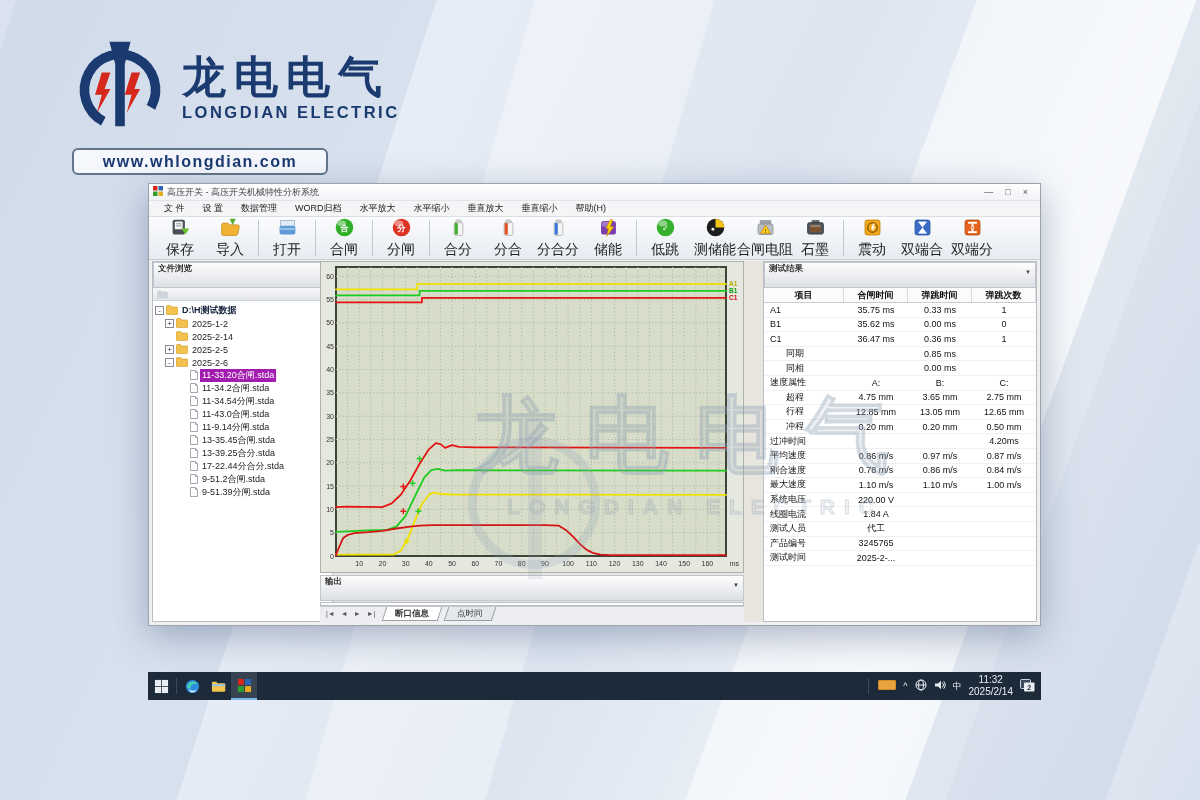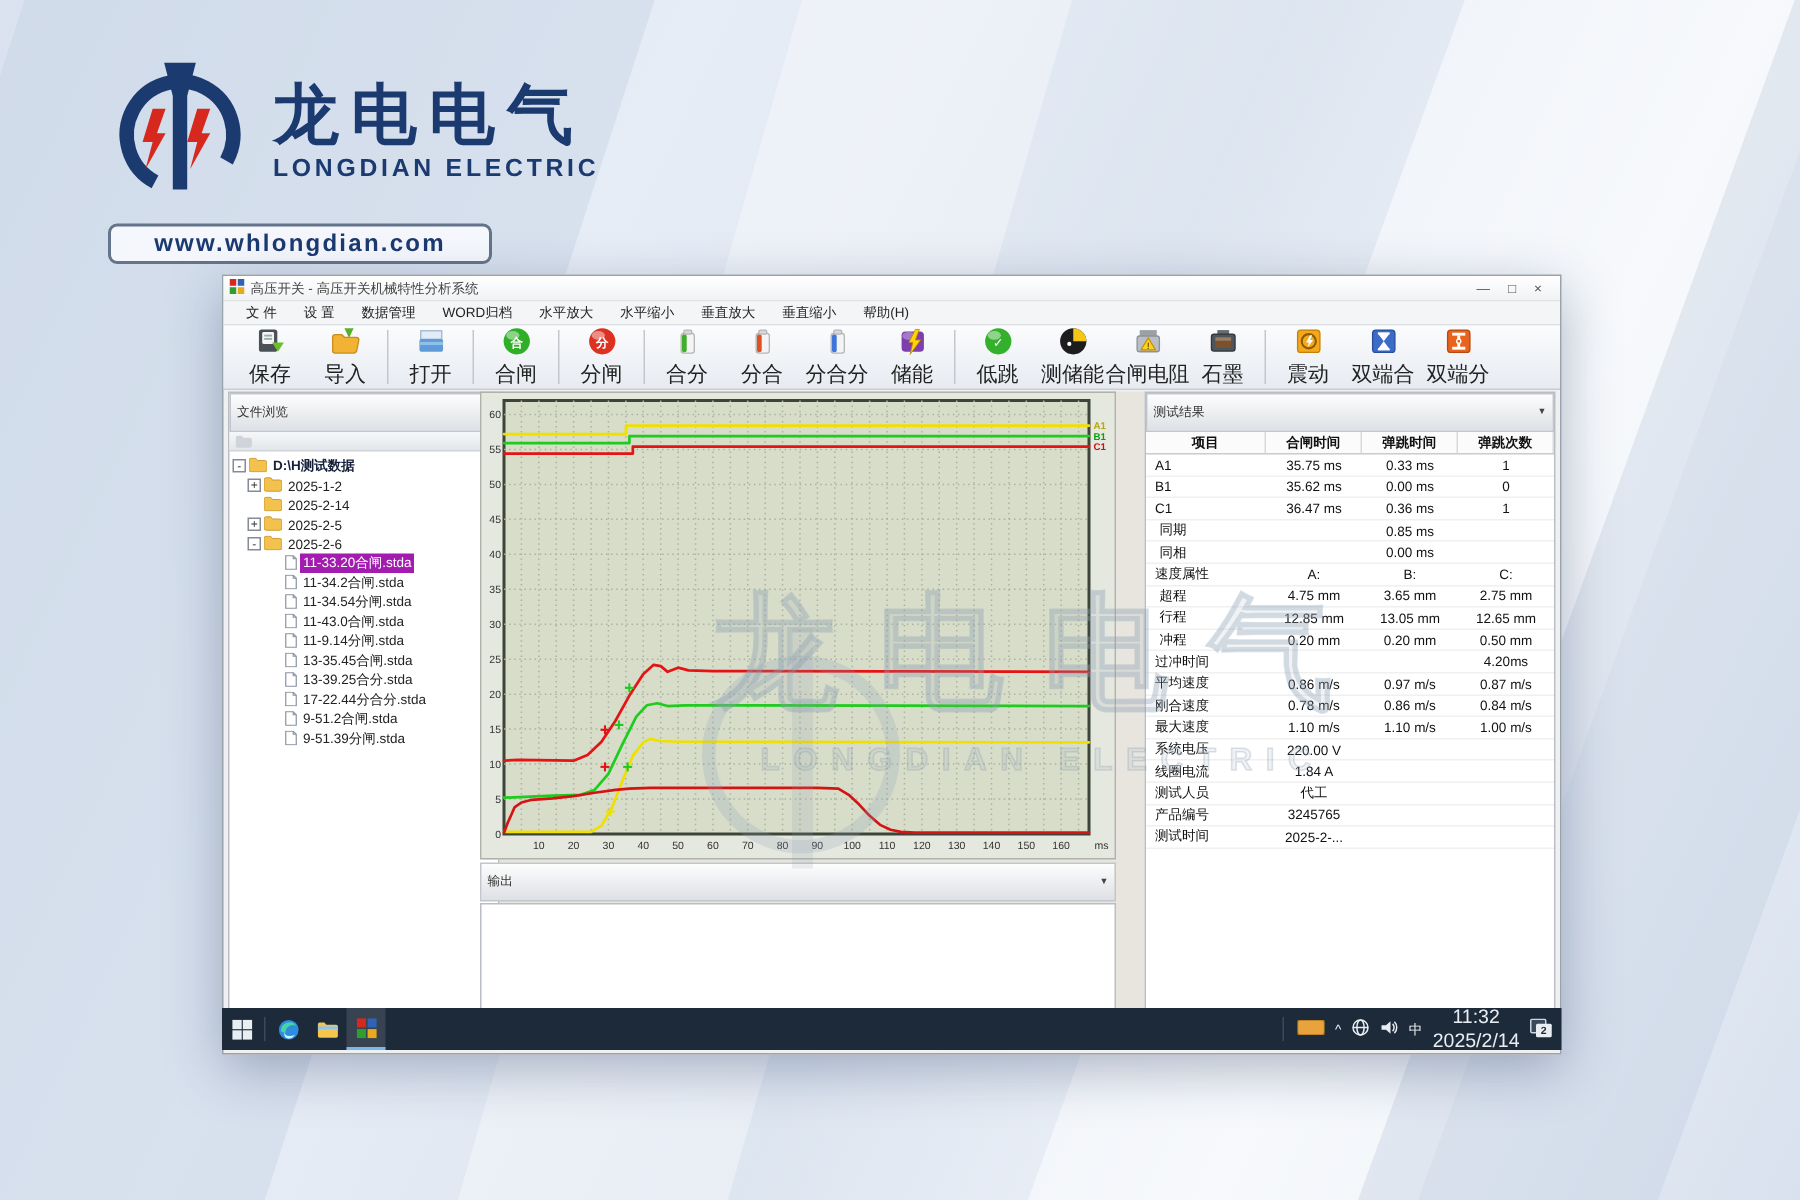--- a/index.html
+++ b/index.html
@@ -17,39 +17,39 @@
   .brand { position:absolute; left:72px; top:38px; }
   .brand-row { display:flex; align-items:center; }
   .brand-text { margin-left:14px; }
   .brand-cn { font-size:44px; font-weight:bold; color:#1b3a70; letter-spacing:8px; line-height:1; }
   .brand-en { font-size:16.5px; font-weight:bold; color:#1b3a70; letter-spacing:2.5px; margin-top:4px; }
   .brand-site { margin-top:10px; width:256px; height:27px; border:2px solid #64748a; border-radius:6px;
     background:rgba(250,252,255,.85); display:flex; align-items:center; justify-content:center;
     font-size:16px; font-weight:bold; color:#1b3a70; letter-spacing:1.5px; }
 
   
-  .window { position:absolute; left:148px; top:183px; width:893px; height:520px;
+  .window { position:absolute; left:148px; top:183px; width:893px; height:443px;
     background:#f0f0f0; border:1px solid #9aa2ab; box-shadow:0 10px 34px rgba(40,60,100,.35); font-size:9px; }
   .titlebar { height:17px; background:linear-gradient(#ffffff,#f0f2f5); display:flex; align-items:center;
     padding:0 4px; border-bottom:1px solid #e2e4e8; }
   .title-text { margin-left:4px; color:#444; font-size:9px; flex:1; }
   .winbtns { display:flex; gap:12px; margin-right:8px; color:#555; font-size:9px; }
   .winbtns span { cursor:default; }
   .menubar { height:16px; background:#f4f5f7; border-bottom:1px solid #dcdee2; display:flex; align-items:center; padding-left:6px; }
   .menu-item { padding:0 9px; color:#222; font-size:9px; }
   .toolbar { height:43px; background:linear-gradient(#fbfcfd,#e7ebf1); border-bottom:1px solid #c8ccd3;
     display:flex; align-items:center; padding-left:6px; }
   .tbtn { width:50px; height:40px; display:flex; flex-direction:column; align-items:center; justify-content:center; }
   .tbtn svg { width:21px; height:21px; }
   .tbtn .tlabel { font-size:14px; color:#222; margin-top:1px; white-space:nowrap; }
   .tsep { width:1px; height:36px; background:#c3c7cd; margin:0 3px; }
 
   .workarea { position:absolute; left:3px; right:3px; top:77px; bottom:3px; background:#e7e5de; }
   .panel-hdr { height:13px; background:linear-gradient(#fdfdfd,#dde0e5); border:1px solid #c2c6cc;
-    display:flex; align-items:center; padding:12px 4px; color:#333; font-size:8.5px; }
+    display:flex; align-items:flex-end; padding:12px 4px; color:#333; font-size:8.5px;font-weight:bold; }
   .panel-hdr .grow { flex:1; }
   .hdr-arrow { font-size:6px; color:#444; }
 
   
   .panel-left { position:absolute; left:0; top:0; bottom:0; width:181px; background:#fff; border:1px solid #b9bec6; }
   .panel-strip { height:13px; background:linear-gradient(#f6f7f9,#e3e6ea); border-bottom:1px solid #d0d3d8; display:flex; align-items:center; padding-left:4px; }
   .tree { padding:3px 2px; overflow:hidden; }
   .trow { display:flex; align-items:center; height:13px; white-space:nowrap; color:#222; }
   .trow .tg { width:9px; height:9px; border:1px solid #848b95; background:#fff; font-size:8px; line-height:7px;
     text-align:center; color:#333; margin-right:2px; flex:none; }
@@ -73,21 +73,21 @@
   .tab.active { background:#fff; font-weight:bold; }
   .tab.idle { background:#e4e7ec; color:#666; }
 
   
   .panel-right { position:absolute; left:611px; right:0; top:0; bottom:0; background:#fff; border:1px solid #b9bec6; }
   .rtable { width:100%; }
   .rrow { display:flex; height:14.6px; align-items:center; border-bottom:1px solid #f0f0f0;justify-content:space-between; }
   .rrow.hdr { border-bottom:1px solid #c9ccd2; background:#fbfbfc; font-weight:bold; height:15px; }
   .rc { font-size:9px; color:#111; }
   .rc0 { width:80px; padding-left:6px; }
-  .rc0.ind { padding-left:9px; }
+  .rc0.ind { padding-left:22px; }
   .rrow.hdr .rc { text-align:center; border-right:1px solid #d7dade; height:100%; display:flex; align-items:center; justify-content:center; }
   .rrow.hdr .rc0 { padding-left:0; }
   .rc1,.rc2,.rc3 { width:64px; text-align:center; }
 
   
   .watermark { position:absolute; left:188px; top:118px; width:710px; z-index:40; pointer-events:none;
     text-align:center; color:rgba(150,165,185,.14); -webkit-text-stroke:1px rgba(140,158,180,.30); }
   .wm-cn { font-size:84px; font-weight:bold; letter-spacing:26px; }
   .wm-en { font-size:21px; font-weight:bold; letter-spacing:9px; margin-top:2px; }
   .wm-ring { position:absolute; left:128px; top:58px; width:132px; height:132px; border:9px solid rgba(140,158,180,.22); border-radius:50%; }
@@ -96,21 +96,21 @@
   
   .taskbar { position:absolute; left:148px; top:672px; width:893px; height:28px; background:#1d2a39;
     display:flex; align-items:center; font-size:8px; color:#e8edf2; }
   .tb-icon { width:26px; height:28px; display:flex; align-items:center; justify-content:center; }
   .tb-icon svg { width:15px; height:15px; }
   .tb-sep { width:1px; height:16px; background:#3a4a5c; margin:0 2px; }
   .tb-app.active { background:rgba(255,255,255,.12); border-bottom:2px solid #76b9ed; }
   .tb-spacer { flex:1; }
   .tray { display:flex; align-items:center; gap:7px; padding-right:6px; }
   .tray .txt { font-size:9px; color:#eef2f6; }
-  .clock { text-align:center; line-height:1.2; font-size:13px; }
+  .clock { text-align:center; line-height:1.2; font-size:10px; }
 </style>
 </head>
 <body>
 
 <div class="streak s1"></div>
 <div class="streak s2"></div>
 <div class="streak s3"></div>
 <div class="streak s4"></div>
 
 <div class="brand">

